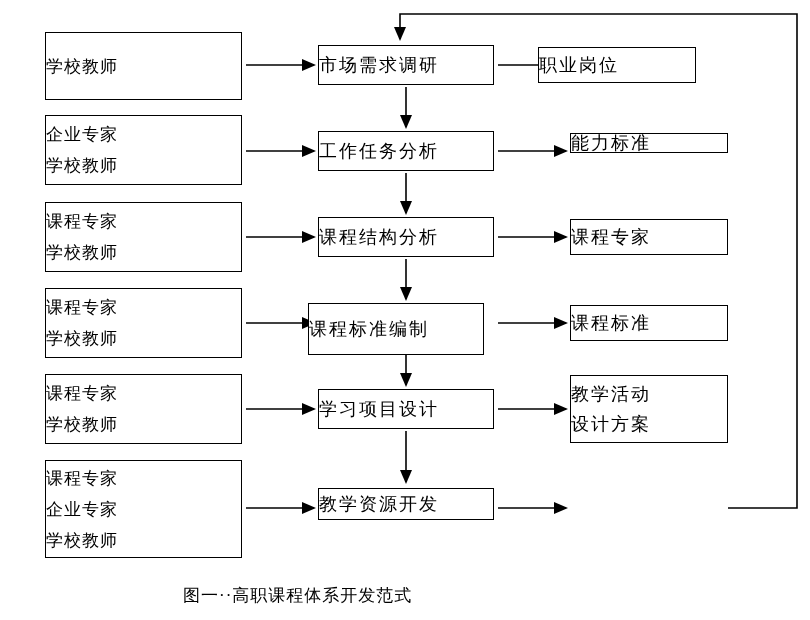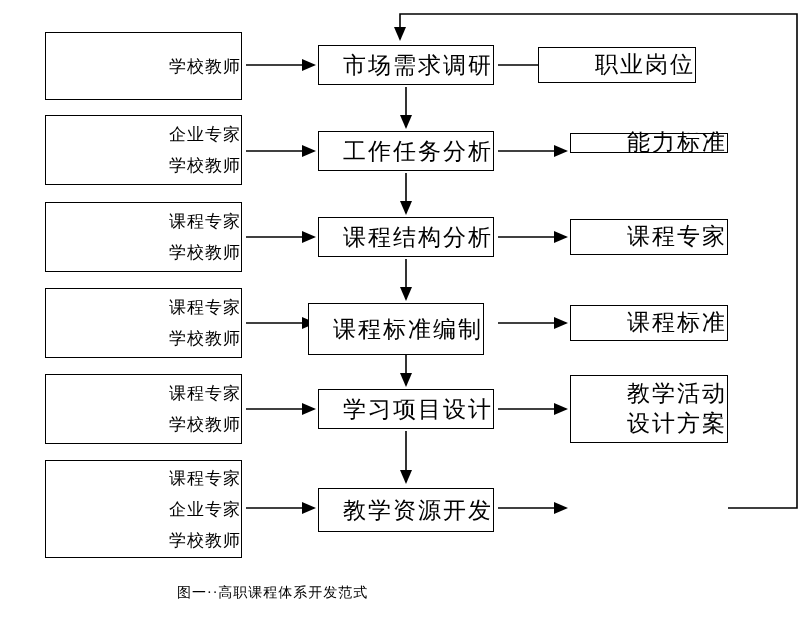--- a/index.html
+++ b/index.html
@@ -1,27 +1,27 @@
 <!DOCTYPE html>
 <html><head>
 <meta charset="utf-8">
 <style>
   *{box-sizing:border-box}
   html,body{margin:0;padding:0;background:#fff}
   body{font-family:"Liberation Serif","DejaVu Serif",serif;color:#000}
   #canvas{position:relative;width:810px;height:620px;background:#fff;overflow:hidden}
   .box{position:absolute;border:1px solid #000;background:#fff;display:flex;flex-direction:column;
-       justify-content:center;align-items:flex-end;text-align:center}
+       justify-content:center;align-items:flex-start;text-align:center}
   .bline{font-size:17px;line-height:31px;letter-spacing:1px;white-space:nowrap}
-  .mid .bline,.right .bline{font-size:23px;letter-spacing:2px}
+  .mid .bline,.right .bline{font-size:18px;letter-spacing:2px}
   .right .bline{line-height:30px}
   .mid .bline{line-height:normal}
   svg.arrows{position:absolute;left:0;top:0;pointer-events:none}
   .arrow{stroke:#000;stroke-width:1.6;fill:none}
-  .caption{position:absolute;left:177px;top:584px;font-size:14px;letter-spacing:1px;white-space:nowrap}
+  .caption{position:absolute;left:183px;top:584px;font-size:17px;letter-spacing:1px;white-space:nowrap}
 </style>
 </head>
 <body>
 
 <div id="canvas">
 
   <svg class="arrows" width="810" height="620" viewBox="0 0 810 620">
     <defs>
       <marker id="arrow" markerUnits="userSpaceOnUse" markerWidth="14" markerHeight="12" refX="12" refY="6" orient="auto">
         <path d="M0,0 L14,6 L0,12 z" fill="#000"></path>
@@ -94,21 +94,21 @@
   </div>
 
   <div class="box mid" style="left:308px;top:303px;width:176px;height:52px">
     <div class="bline">课程标准编制</div>
   </div>
 
   <div class="box mid" style="left:318px;top:389px;width:176px;height:40px">
     <div class="bline">学习项目设计</div>
   </div>
 
-  <div class="box mid" style="left:318px;top:488px;width:176px;height:44px">
+  <div class="box mid" style="left:318px;top:488px;width:176px;height:32px">
     <div class="bline">教学资源开发</div>
   </div>
 
   <div class="box right" style="left:538px;top:47px;width:158px;height:36px">
     <div class="bline">职业岗位</div>
   </div>
 
   <div class="box right" style="left:570px;top:133px;width:158px;height:20px">
     <div class="bline">能力标准</div>
   </div>

